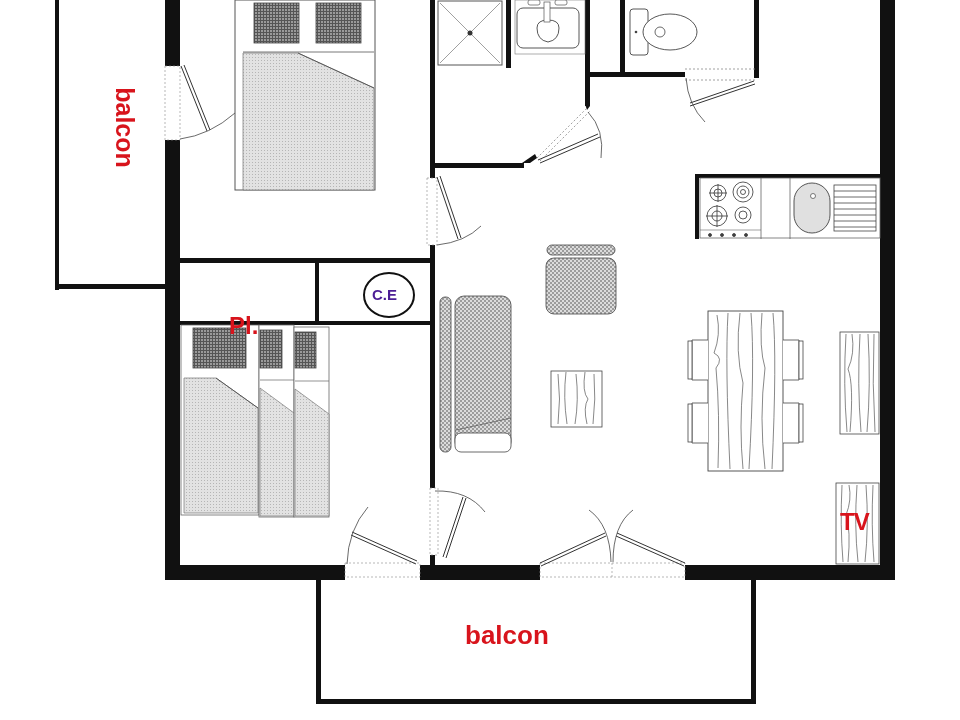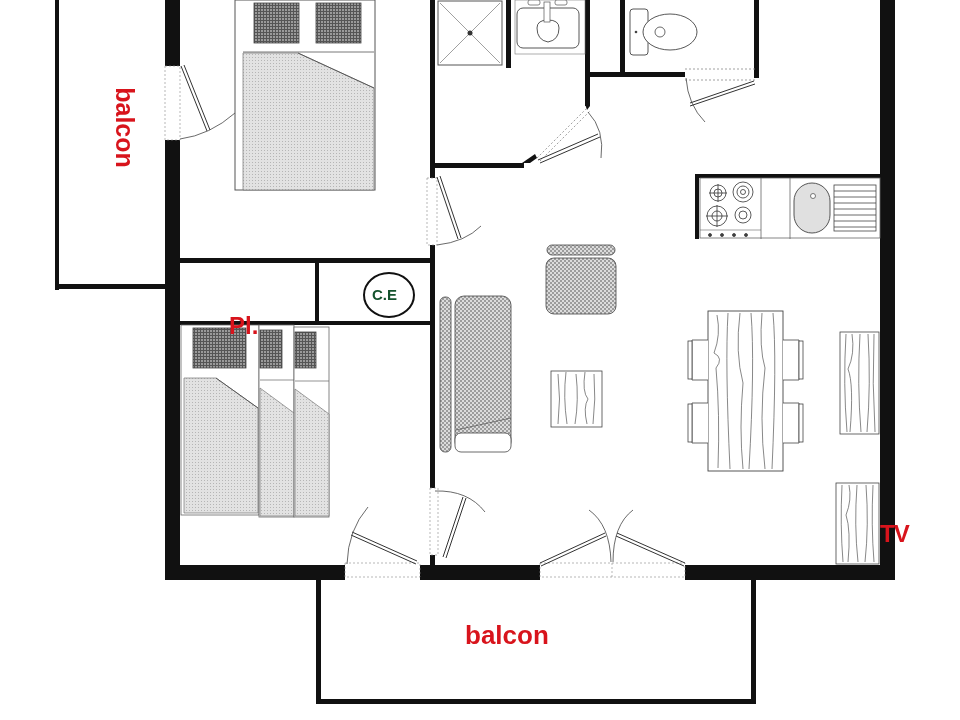--- a/index.html
+++ b/index.html
@@ -2,22 +2,22 @@
 <html><head>
   <meta charset="utf-8">
   <style>
     html, body { margin: 0; padding: 0; background: #ffffff; }
     body { width: 960px; height: 720px; overflow: hidden; position: relative; font-family: "Liberation Sans", sans-serif; }
     #plan { position: absolute; left: 0; top: 0; width: 960px; height: 720px; }
     .lbl { position: absolute; color: #d8141c; font-family: "Liberation Sans", sans-serif; font-weight: bold; white-space: nowrap; }
     .lbl-balcon-left { left: 74px; top: 113px; font-size: 25px; transform: rotate(90deg); transform-origin: center; width: 100px; text-align: center; }
     .lbl-balcon-bottom { left: 465px; top: 620px; font-size: 26px; }
     .lbl-pl { left: 229px; top: 284px; font-size: 24px; margin-top: 28px; }
-    .lbl-tv { left: 840px; top: 520px; font-size: 24px; letter-spacing: -1px; margin-left: 40px; }
-    .lbl-ce { position: absolute; left: 372px; top: 286px; font-size: 15px; color: #14532d; font-weight: bold; font-family: "Liberation Sans", sans-serif; }
+    .lbl-tv { left: 840px; top: 508px; font-size: 24px; letter-spacing: -1px; }
+    .lbl-ce { position: absolute; left: 372px; top: 286px; font-size: 15px; color: #4c1d95; font-weight: bold; font-family: "Liberation Sans", sans-serif; }
   </style>
 </head>
 <body>
 
 <svg id="plan" viewBox="0 0 960 720" xmlns="http://www.w3.org/2000/svg">
   <defs>
     <pattern id="dots" width="3" height="3" patternUnits="userSpaceOnUse">
       <rect width="3" height="3" fill="#e2e2e2"></rect>
       <rect width="1" height="1" fill="#b5b5b5"></rect>
     </pattern>

